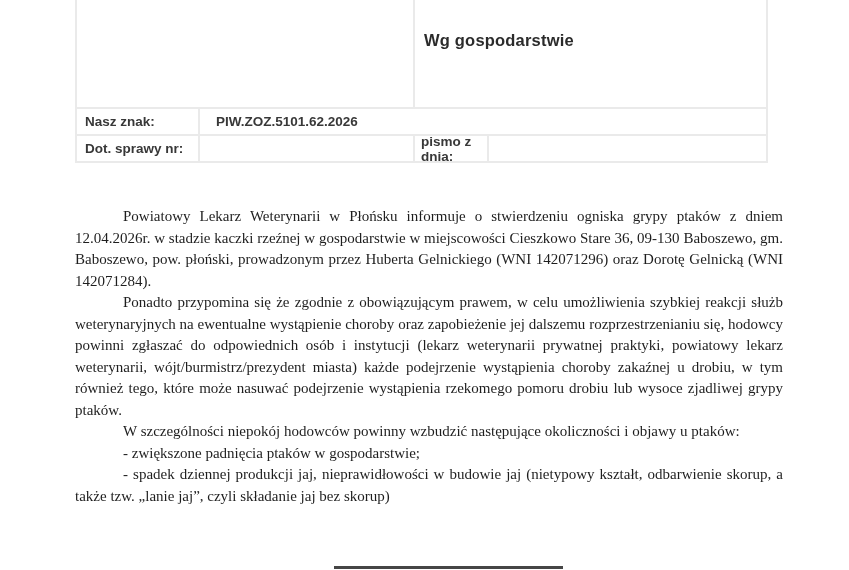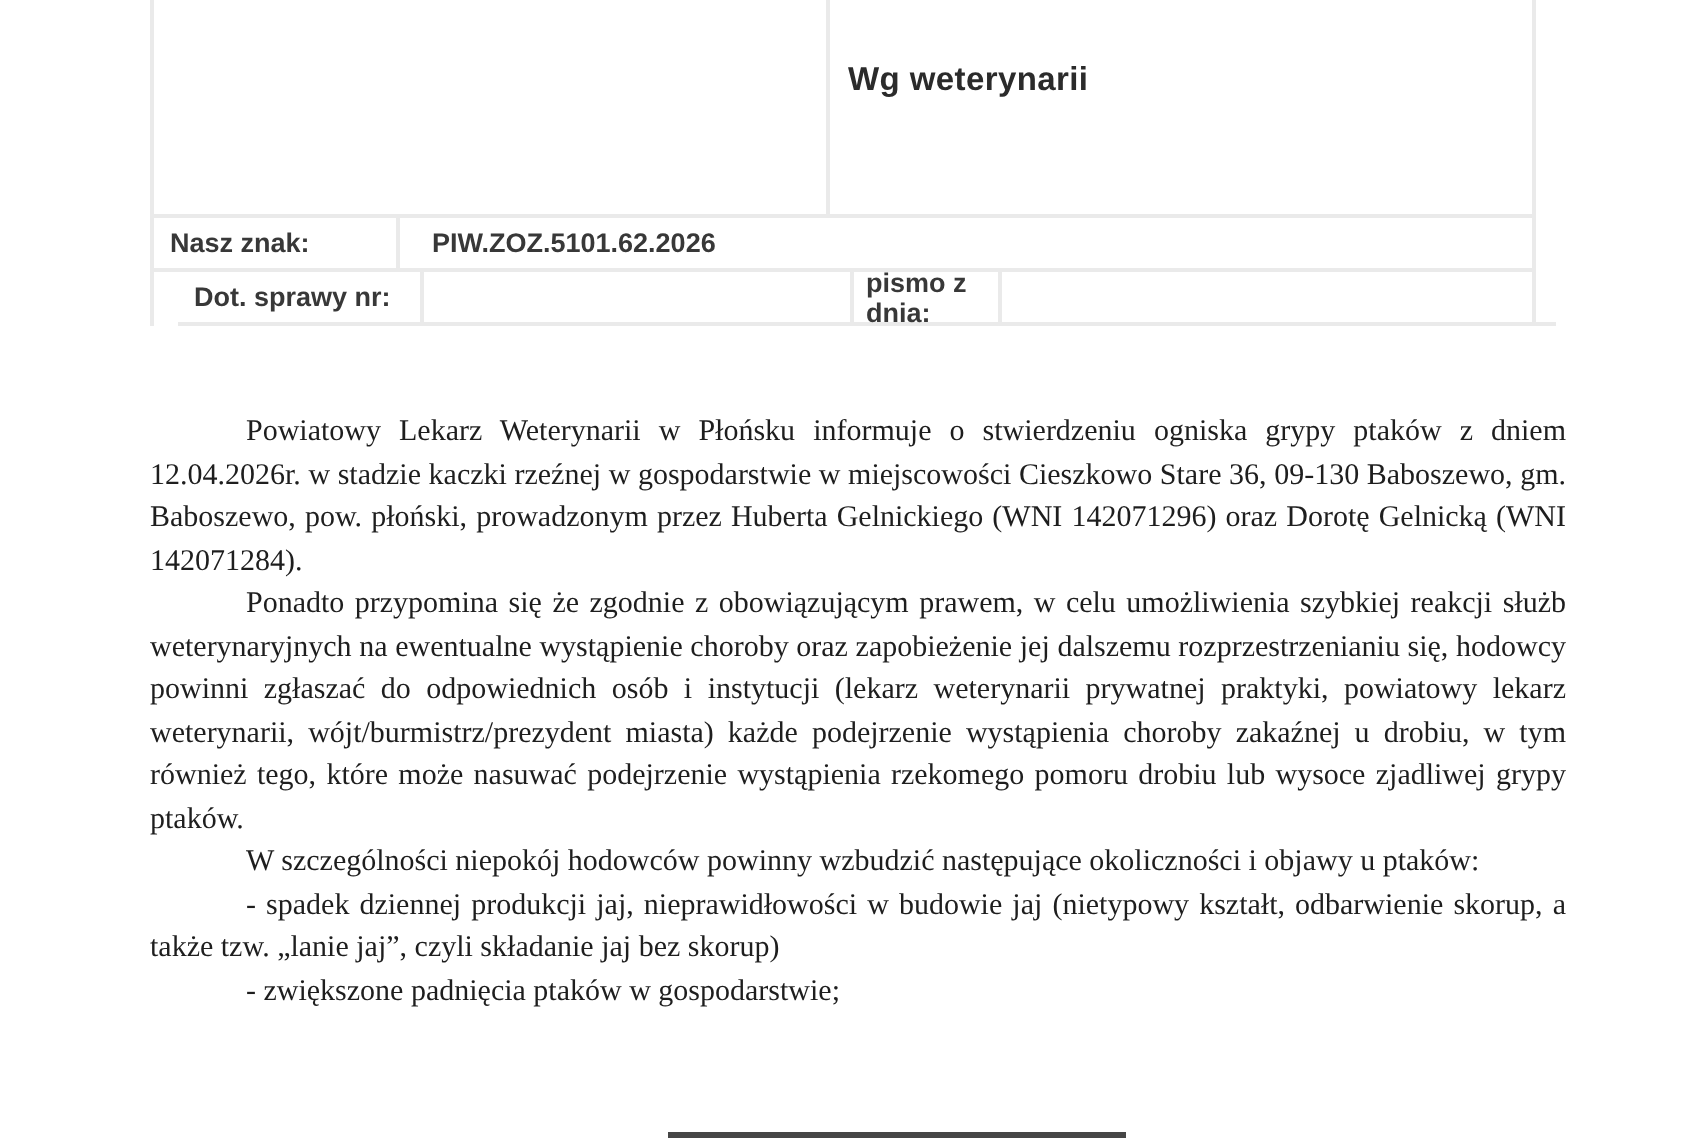--- a/index.html
+++ b/index.html
@@ -33,21 +33,20 @@
   }
   .ht-row-mid {
     height: 27px;
     border-bottom: 2px solid #eaeaea;
     align-items: center;
   }
   .ht-row-bot {
     height: 27px;
     border-bottom: 2px solid #eaeaea;
     align-items: center;
-    margin-left: 12px;
   }
   .cell { box-sizing: border-box; height: 100%; font-weight: bold; }
   .cell-br { border-right: 2px solid #eaeaea; }
   .cell-logo { width: 338px; }
   .cell-addressee {
     flex: 1;
     padding: 31px 0 0 9px;
     font-weight: bold;
     font-size: 16.5px;
     color: #2b2b2b;
@@ -93,40 +92,40 @@
 </style>
 </head>
 <body>
 
 <div class="page">
 
   <div class="header-table">
 
     <div class="ht-row ht-row-top">
       <div class="cell cell-logo cell-br"></div>
-      <div class="cell cell-addressee">Wg weterynarii</div>
+      <div class="cell cell-addressee">Wg gospodarstwie</div>
     </div>
 
     <div class="ht-row ht-row-mid">
       <div class="cell cell-label cell-br">Nasz znak:</div>
       <div class="cell cell-value">PIW.ZOZ.5101.62.2026</div>
     </div>
 
     <div class="ht-row ht-row-bot">
       <div class="cell cell-label cell-br">Dot. sprawy nr:</div>
       <div class="cell cell-spacer cell-br"></div>
       <div class="cell cell-label-2 cell-br">pismo z dnia:</div>
       <div class="cell cell-value"></div>
     </div>
 
   </div>
 
   <div class="body-text">
     <p>Powiatowy Lekarz Weterynarii w Płońsku informuje o stwierdzeniu ogniska grypy ptaków z dniem 12.04.2026r. w stadzie kaczki rzeźnej w gospodarstwie w miejscowości Cieszkowo Stare 36, 09-130 Baboszewo, gm. Baboszewo, pow. płoński, prowadzonym przez Huberta Gelnickiego (WNI 142071296) oraz Dorotę Gelnicką (WNI 142071284).</p>
     <p>Ponadto przypomina się że zgodnie z obowiązującym prawem, w celu umożliwienia szybkiej reakcji służb weterynaryjnych na ewentualne wystąpienie choroby oraz zapobieżenie jej dalszemu rozprzestrzenianiu się, hodowcy powinni zgłaszać do odpowiednich osób i instytucji (lekarz weterynarii prywatnej praktyki, powiatowy lekarz weterynarii, wójt/burmistrz/prezydent miasta) każde podejrzenie wystąpienia choroby zakaźnej u drobiu, w tym również tego, które może nasuwać podejrzenie wystąpienia rzekomego pomoru drobiu lub wysoce zjadliwej grypy ptaków.</p>
     <p>W szczególności niepokój hodowców powinny wzbudzić następujące okoliczności i objawy u ptaków:</p>
+    <p>- zwiększone padnięcia ptaków w gospodarstwie;</p>
     <p>- spadek dziennej produkcji jaj, nieprawidłowości w budowie jaj (nietypowy kształt, odbarwienie skorup, a także tzw. „lanie jaj”, czyli składanie jaj bez skorup)</p>
-    <p>- zwiększone padnięcia ptaków w gospodarstwie;</p>
   </div>
 
   <div class="cutoff-line"></div>
 
 </div>
 
 </body></html>

